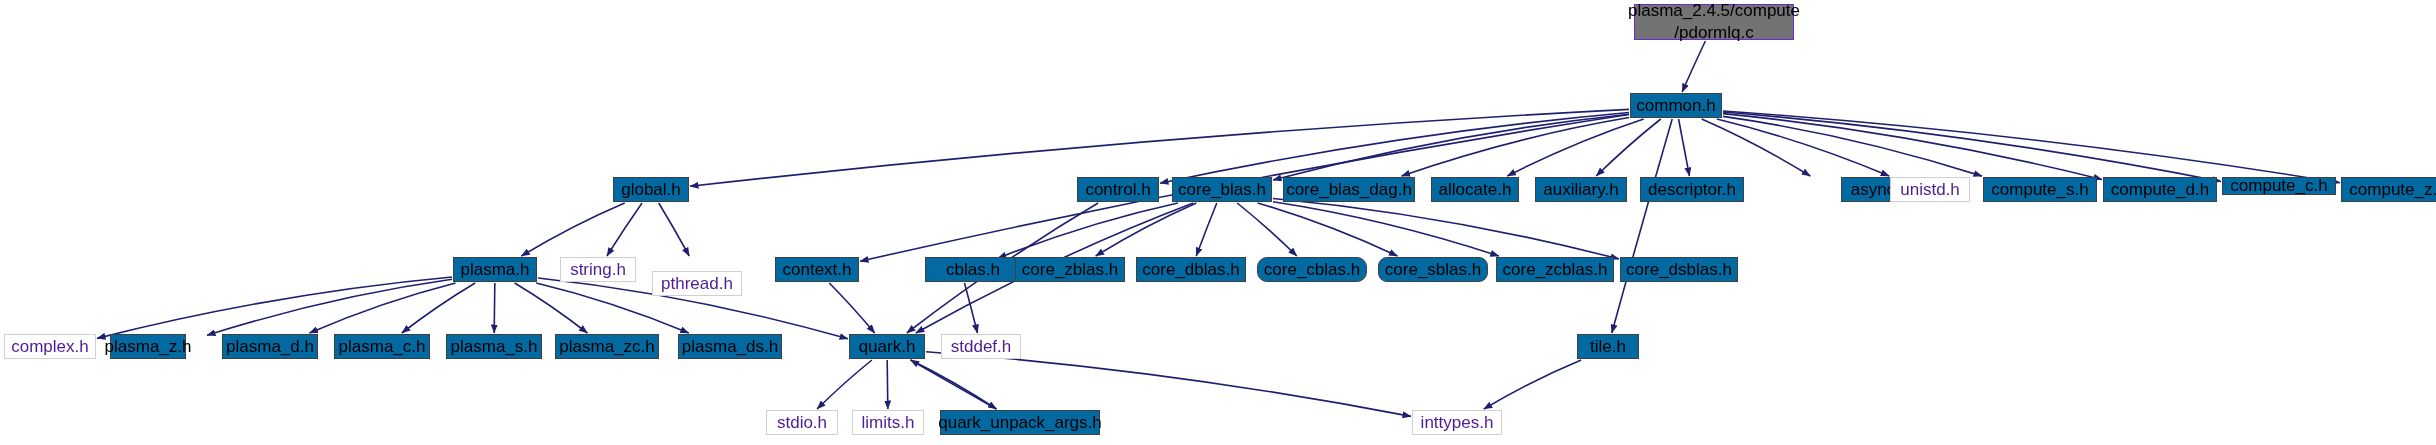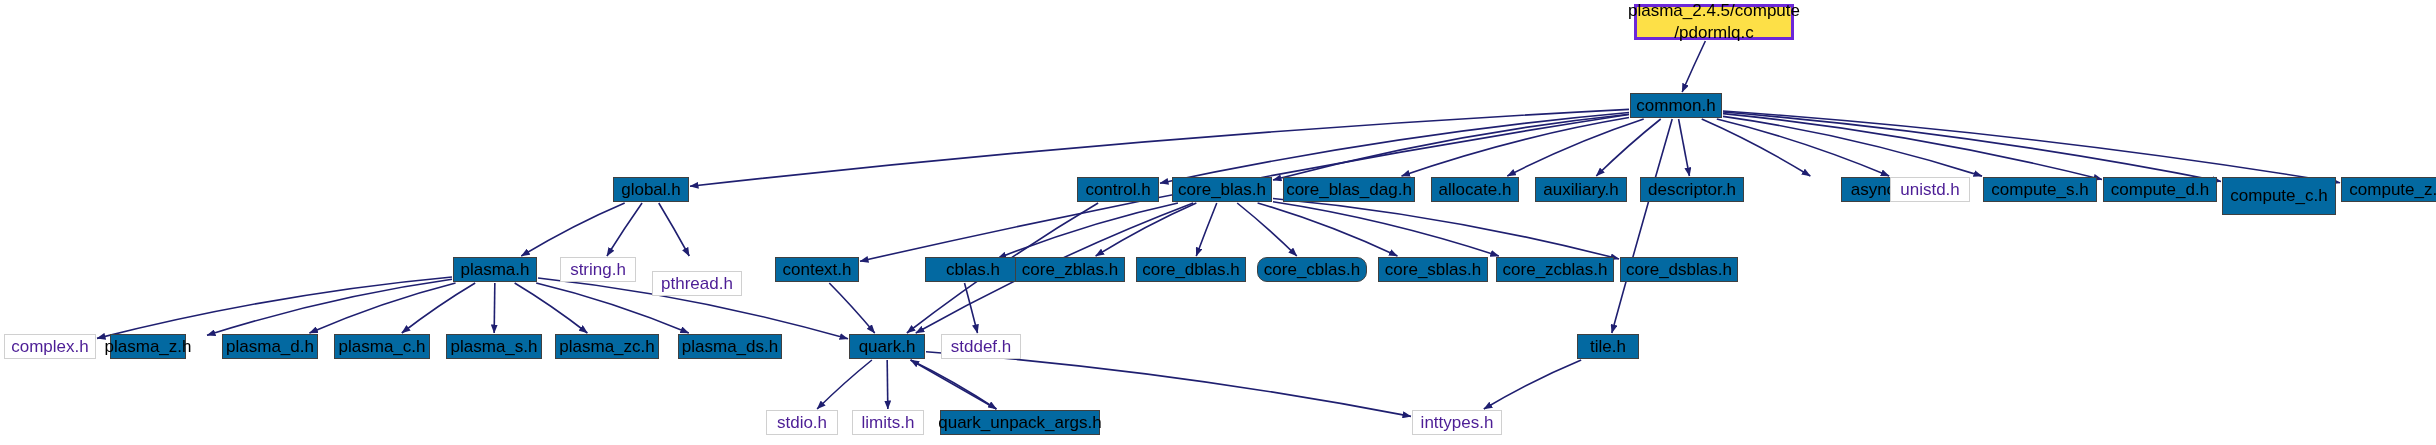--- a/index.html
+++ b/index.html
@@ -33,22 +33,22 @@
     justify-content: center;
     text-align: center;
     font-size: 17px;
     line-height: 1.28;
     color: #000000;
     background: #0369a1;
     border: 1px solid #404040;
     white-space: nowrap;
   }
   .node.root {
-    background: #fde047;
-    border: 3px solid #6d28d9;
+    background: #737373;
+    border: 1px solid #6d28d9;
     white-space: normal;
   }
   .node.sys {
     border: 1px solid #d0d0d0;
     color: #4c1d95;
     background: #ffffff;
   }
   .node-label {
     display: block;
     padding: 0 6px;
@@ -144,21 +144,21 @@
       </div>
       <div class="node sys" style="left: 1890px; top: 177px; width: 80px; height: 25px;">
         <span class="node-label">unistd.h</span>
       </div>
       <div class="node" style="left: 1983px; top: 177px; width: 114px; height: 25px;">
         <span class="node-label">compute_s.h</span>
       </div>
       <div class="node" style="left: 2103px; top: 177px; width: 114px; height: 25px;">
         <span class="node-label">compute_d.h</span>
       </div>
-      <div class="node" style="left: 2222px; top: 177px; width: 114px; height: 38px;">
+      <div class="node" style="left: 2222px; top: 177px; width: 114px; height: 18px;">
         <span class="node-label">compute_c.h</span>
       </div>
       <div class="node" style="left: 2341px; top: 177px; width: 114px; height: 25px;">
         <span class="node-label">compute_z.h</span>
       </div>
       <div class="node" style="left: 453px; top: 257px; width: 84px; height: 25px;">
         <span class="node-label">plasma.h</span>
       </div>
       <div class="node sys" style="left: 560px; top: 257px; width: 76px; height: 25px;">
         <span class="node-label">string.h</span>
@@ -174,21 +174,21 @@
       </div>
       <div class="node" style="left: 1015px; top: 257px; width: 110px; height: 25px;">
         <span class="node-label">core_zblas.h</span>
       </div>
       <div class="node" style="left: 1136px; top: 257px; width: 110px; height: 25px;">
         <span class="node-label">core_dblas.h</span>
       </div>
       <div class="node" style="left: 1257px; top: 257px; width: 110px; height: 25px; border-radius: 10px;">
         <span class="node-label">core_cblas.h</span>
       </div>
-      <div class="node" style="left: 1378px; top: 257px; width: 110px; height: 25px;">
+      <div class="node" style="left: 1378px; top: 257px; width: 110px; height: 25px; border-radius: 9px;">
         <span class="node-label">core_sblas.h</span>
       </div>
       <div class="node" style="left: 1496px; top: 257px; width: 118px; height: 25px;">
         <span class="node-label">core_zcblas.h</span>
       </div>
       <div class="node" style="left: 1620px; top: 257px; width: 118px; height: 25px;">
         <span class="node-label">core_dsblas.h</span>
       </div>
       <div class="node sys" style="left: 4px; top: 334px; width: 92px; height: 25px;">
         <span class="node-label">complex.h</span>

